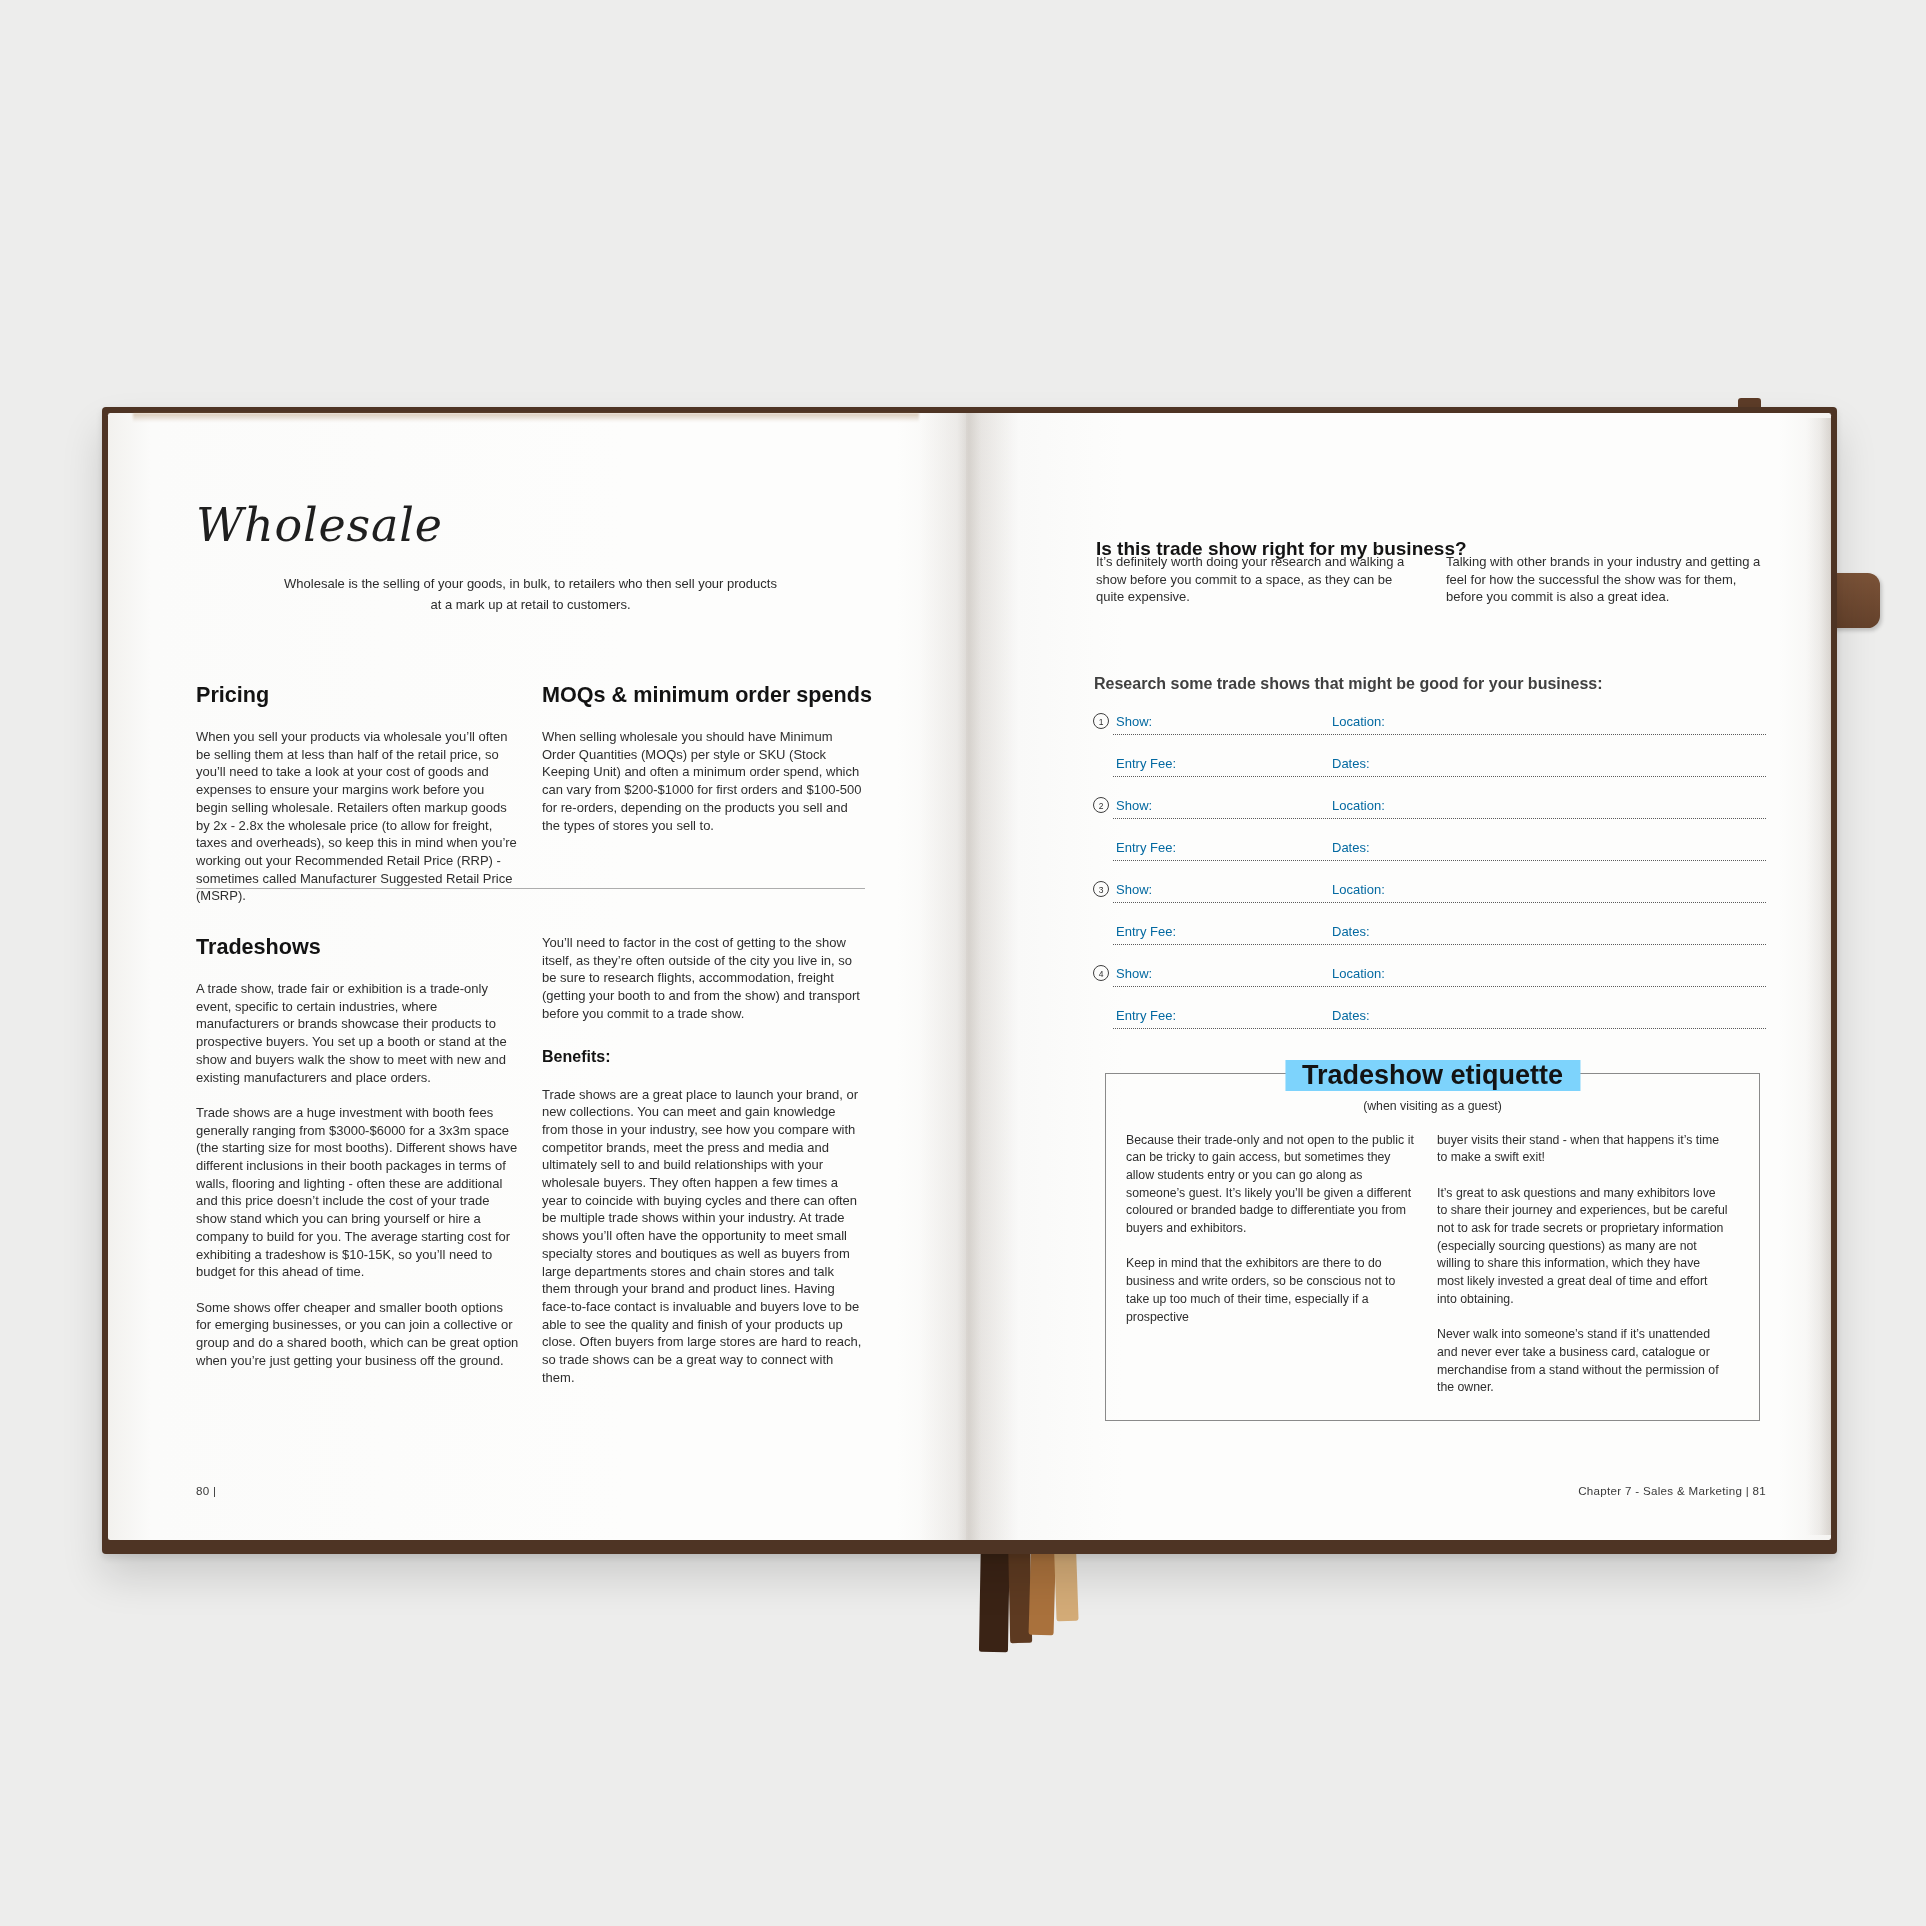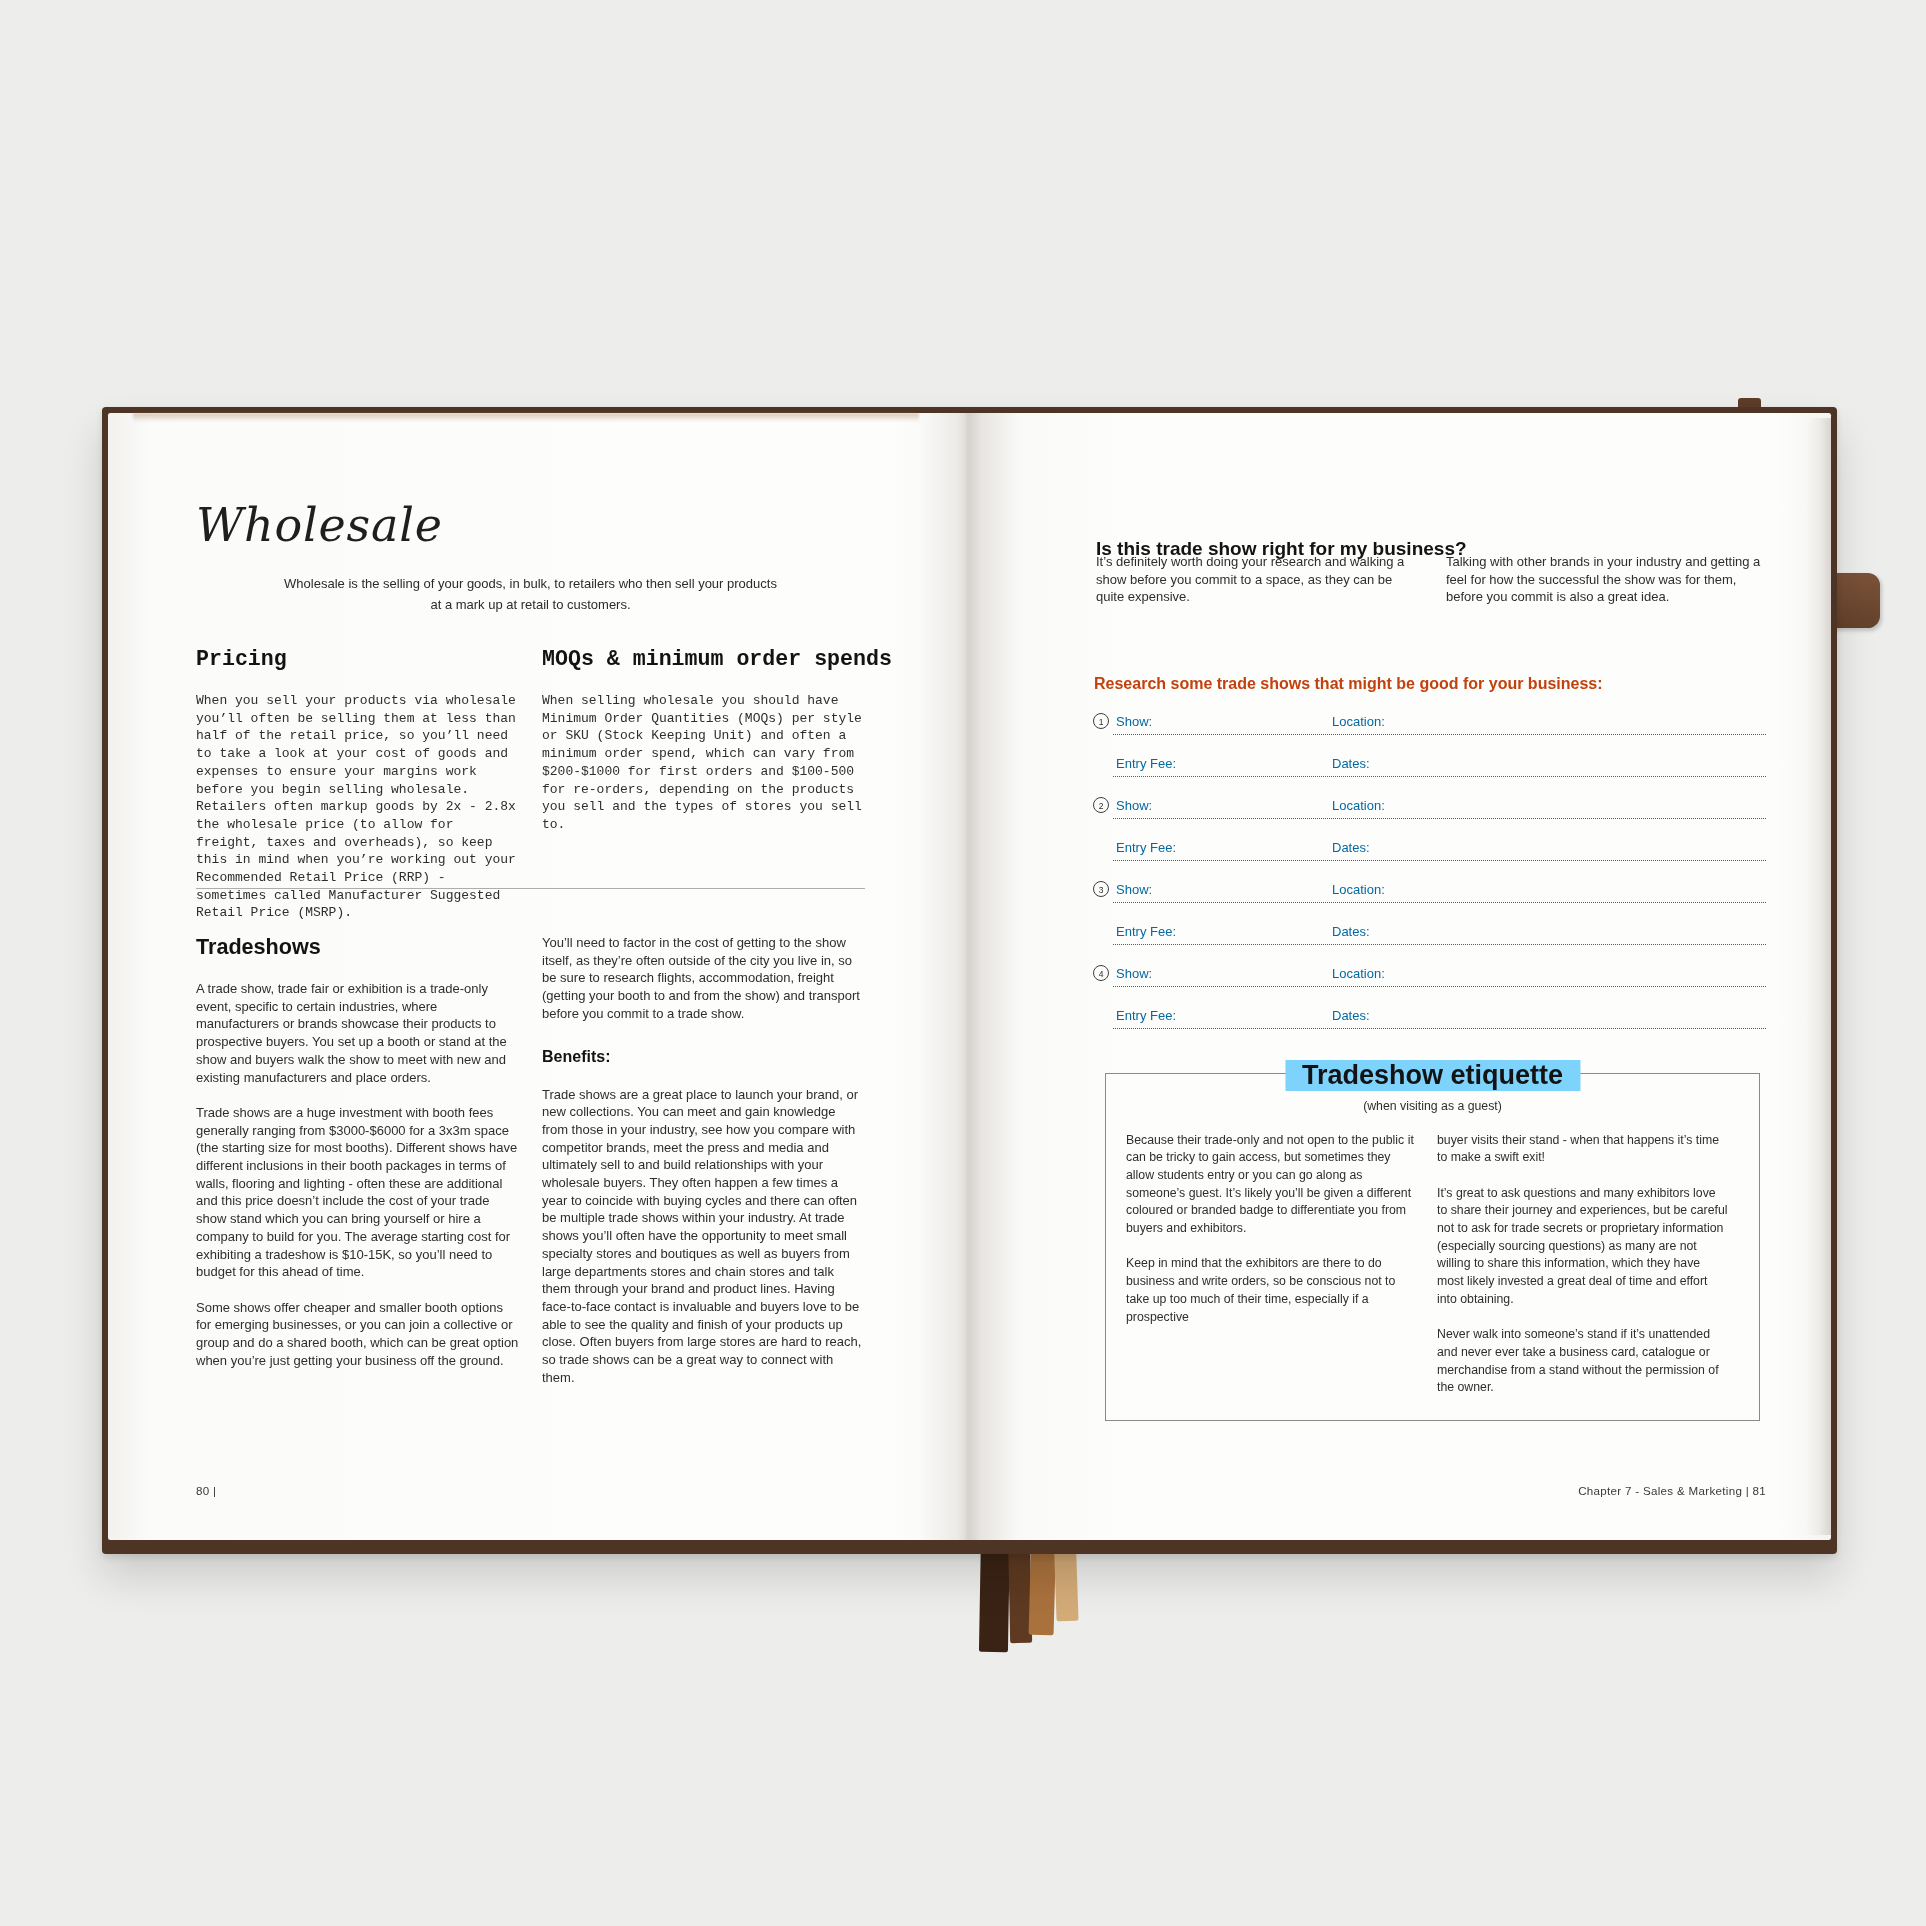--- a/index.html
+++ b/index.html
@@ -40,32 +40,32 @@
   .content{position:absolute;z-index:5;}
   .lp-title{left:196px;top:501px;width:669px;
     font-family:"DejaVu Serif","Liberation Serif",serif;font-style:italic;
     font-size:46px;line-height:48px;color:#1f1f1f;font-weight:500;letter-spacing:0.8px;}
   .lp-sub{left:196px;top:573px;width:669px;text-align:center;font-size:13px;line-height:21px;color:#2b2b2b;}
   .cols{display:flex;gap:23px;}
   .col{flex:0 0 323px;width:323px;}
   .sec-h{font-size:21.6px;line-height:26px;font-weight:700;color:#131313;margin:0 0 20px 0;white-space:nowrap;}
   p.body{font-size:13px;line-height:17.7px;margin:0 0 17.7px 0;color:#2e2e2e;}
   p.body:last-child{margin-bottom:0;}
-  .lp-cols1{left:196px;top:646px;width:669px;font-family:Liberation Mono, monospace;}
+  .lp-cols1{left:196px;top:682px;width:669px;}
   .lp-rule{left:196px;top:888px;width:669px;height:0;border-top:0.8px solid #adadad;}
   .lp-cols2{left:196px;top:934px;width:669px;}
   .benefits-h{font-size:16px;font-weight:700;color:#131313;margin:25px 0 20px 0;}
   .footer{font-size:11.6px;color:#3a3a3a;letter-spacing:0.3px;}
   .footer-left{left:196px;top:1484px;}
   .footer-right{left:1094px;top:1484px;width:672px;text-align:right;}
   
   .rp-qhead{left:1096px;top:538px;width:678px;font-size:19px;font-weight:700;color:#131313;}
   .rp-qcols{left:1096px;top:553px;width:693px;}
   .rp-qcols .col{flex:0 0 327px;width:327px;}
-  .rp-research{left:1094px;top:675px;width:693px;font-size:16px;font-weight:700;color:#c2410c;}
+  .rp-research{left:1094px;top:675px;width:693px;font-size:16px;font-weight:700;color:#404040;}
   .form{left:1113px;top:693px;width:653px;}
   .frow{position:relative;height:41px;border-bottom:1.5px dotted #5b5b5b;}
   .flabel{position:absolute;bottom:5.4px;font-size:13px;color:#0369a1;}
   .fl1{left:3.1px;}
   .fl2{left:219px;}
   .fnum{position:absolute;left:-20px;bottom:5.4px;width:16px;height:16px;border:1.2px solid #3e3e3e;border-radius:50%;
     font-size:8.5px;line-height:16px;text-align:center;color:#2e2e2e;box-sizing:border-box;}
   
   .etq-box{left:1105px;top:1073px;width:655px;height:348px;border:1.2px solid #8a8a8a;box-sizing:border-box;}
   .etq-title{position:absolute;top:-14px;left:50%;transform:translateX(-50%);

